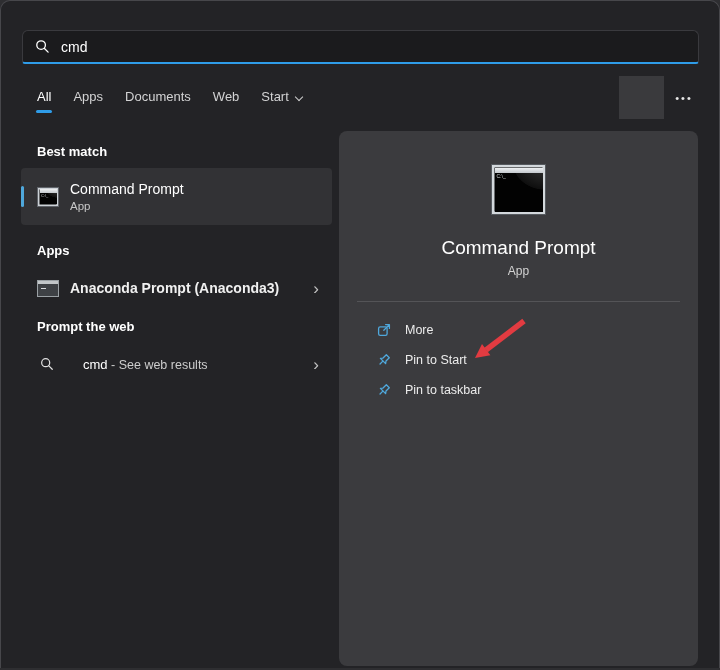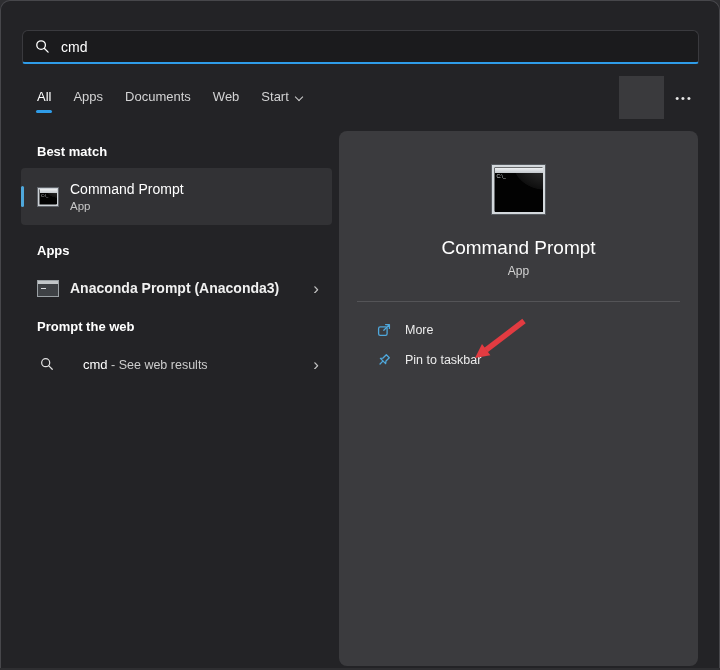--- a/index.html
+++ b/index.html
@@ -167,20 +167,29 @@
         </svg>
         <span class="lbl">More</span>
       </div>
       <div class="action">
         <svg width="16" height="16" viewBox="0 0 16 16" fill="none" stroke="#4fa8dc" stroke-width="1.3" stroke-linejoin="round" stroke-linecap="round">
           <g transform="rotate(45 8 8)">
             <path d="M5.9 2.6 h4.2 v4.7 l1.6 2.1 h-7.4 l1.6-2.1 z"></path>
             <line x1="8" y1="9.6" x2="8" y2="13.6"></line>
           </g>
         </svg>
+        <span class="lbl">Pin to Start</span>
+      </div>
+      <div class="action">
+        <svg width="16" height="16" viewBox="0 0 16 16" fill="none" stroke="#4fa8dc" stroke-width="1.3" stroke-linejoin="round" stroke-linecap="round">
+          <g transform="rotate(45 8 8)">
+            <path d="M5.9 2.6 h4.2 v4.7 l1.6 2.1 h-7.4 l1.6-2.1 z"></path>
+            <line x1="8" y1="9.6" x2="8" y2="13.6"></line>
+          </g>
+        </svg>
         <span class="lbl">Pin to taskbar</span>
       </div>
     </div>
   </div>
 
   <svg class="arrow" width="78" height="58" viewBox="0 0 78 58">
     <line x1="65" y1="10" x2="27" y2="39" stroke="#e23b41" stroke-width="5.5"></line>
     <polygon points="16,47 23,33 31.4,44.2" fill="#e23b41"></polygon>
   </svg>
 

